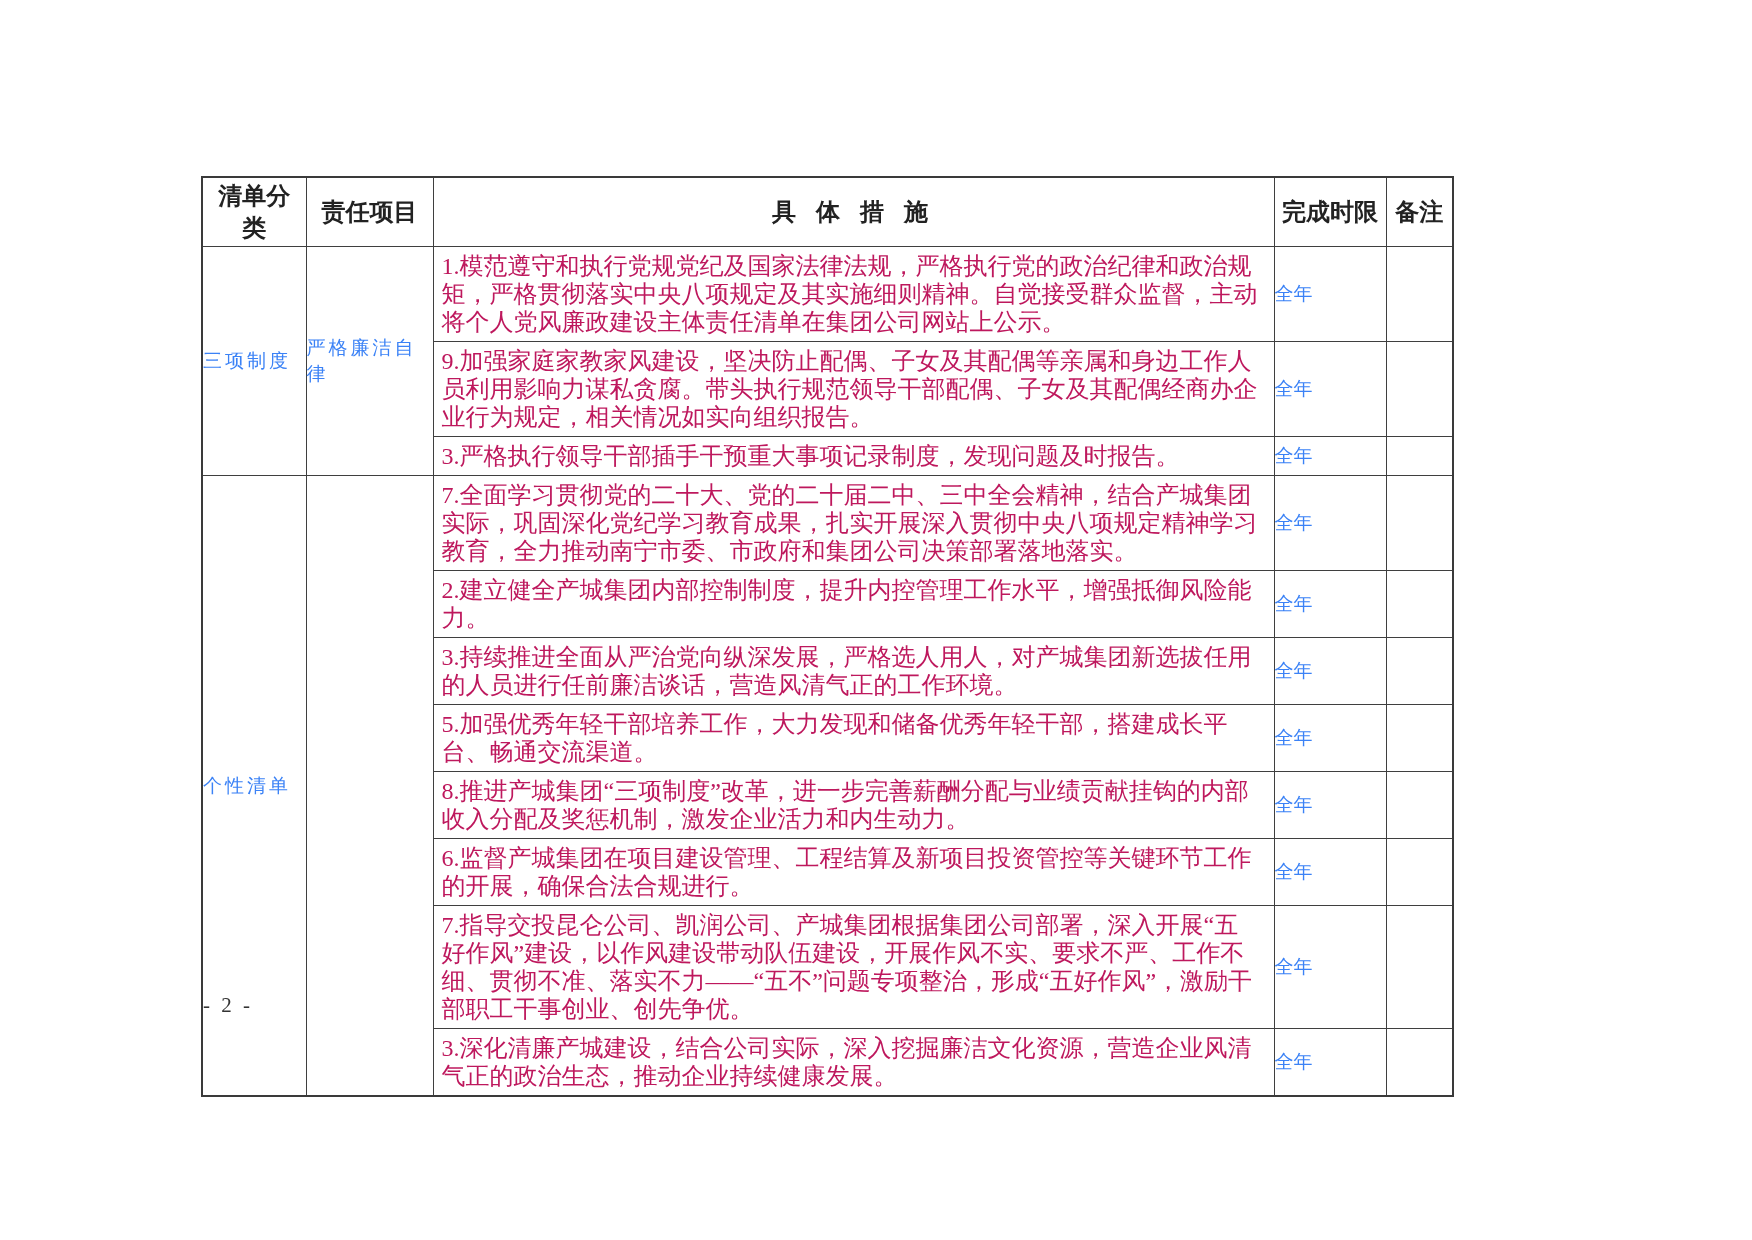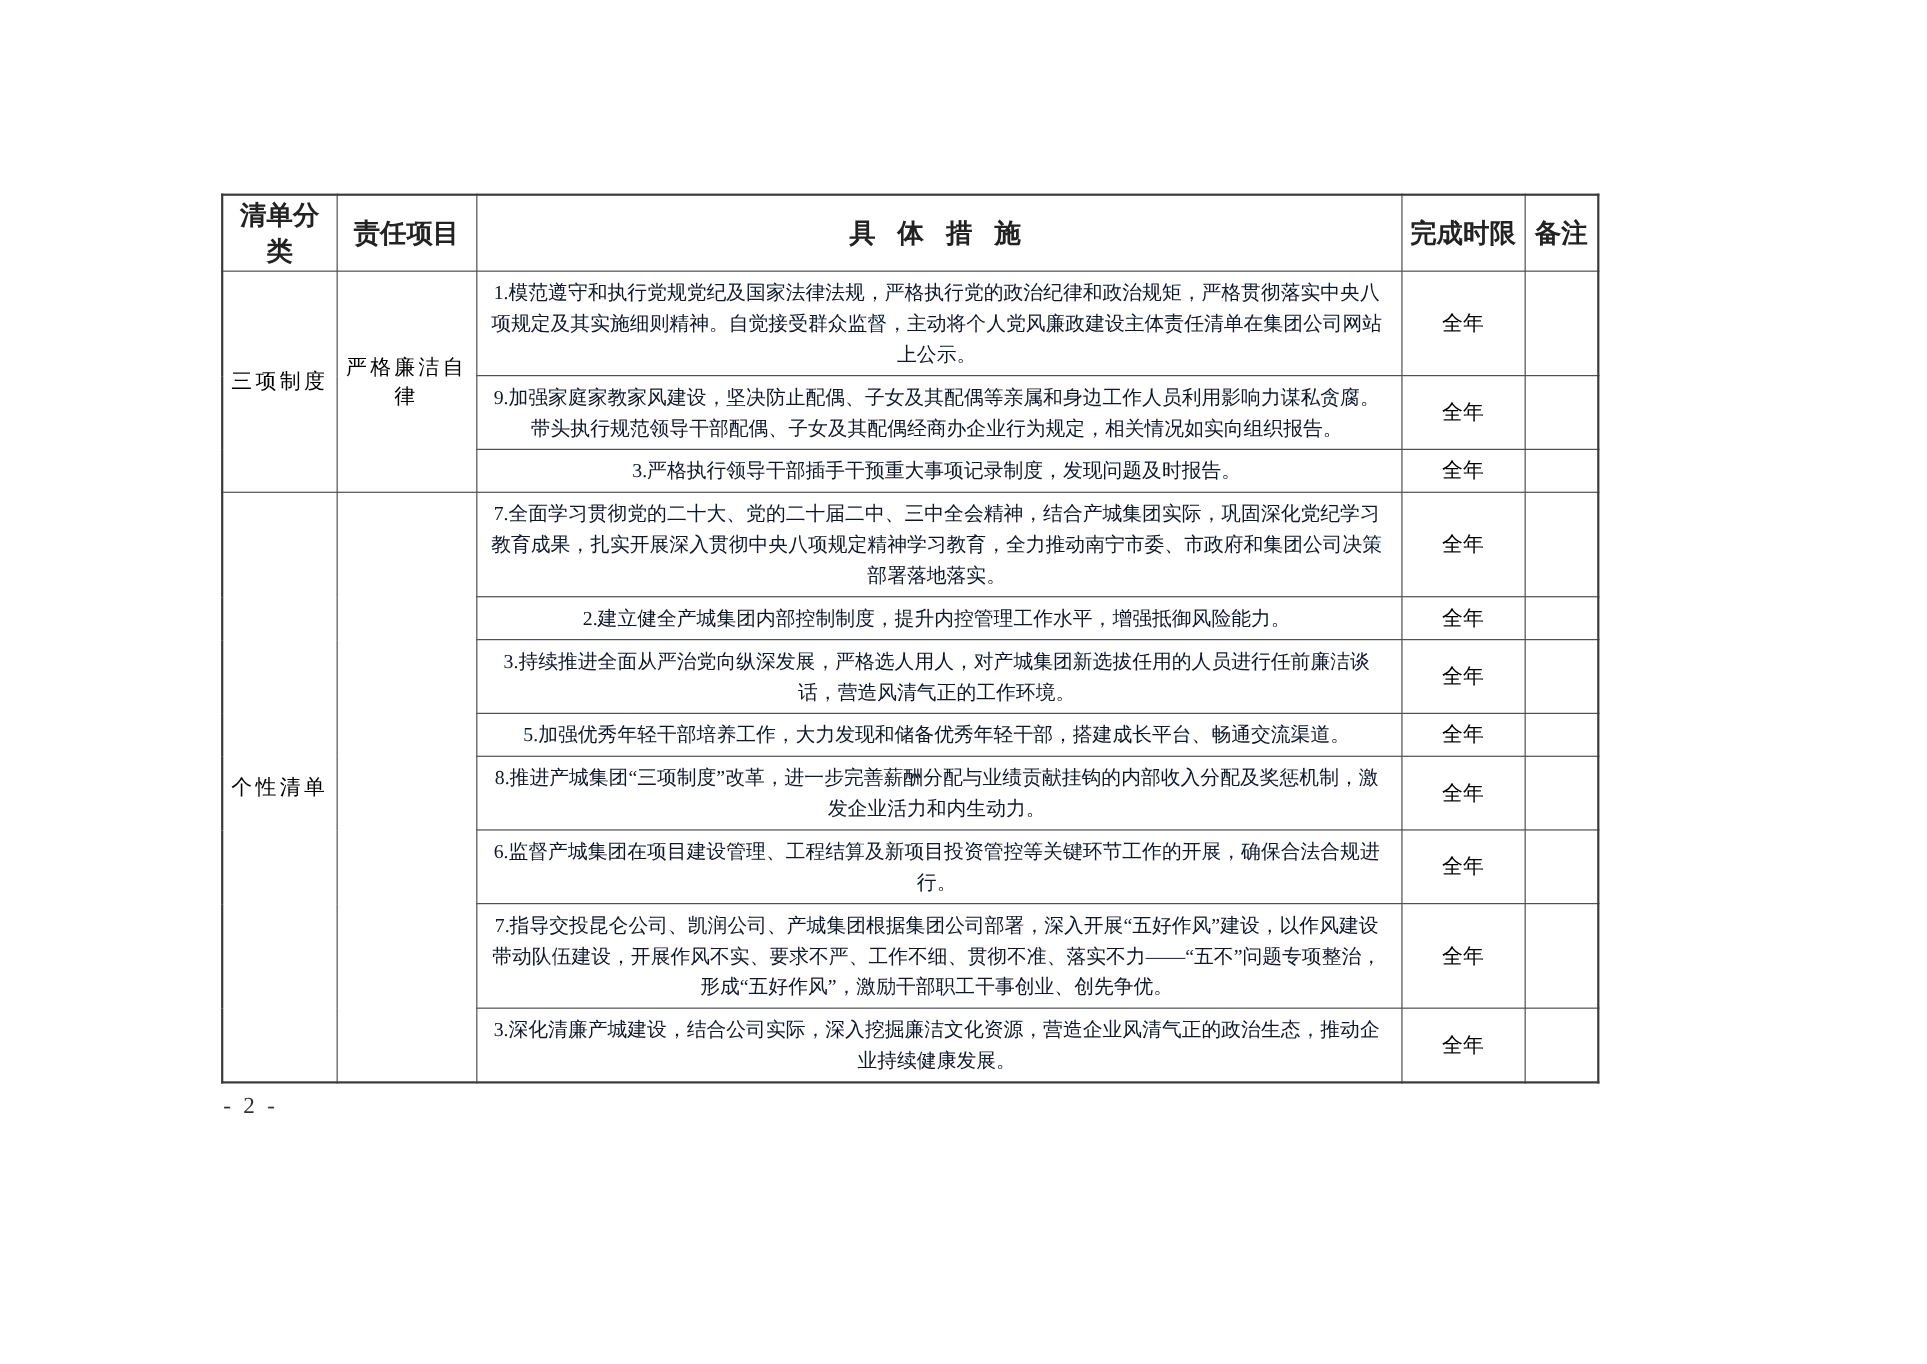--- a/index.html
+++ b/index.html
@@ -36,31 +36,30 @@
     font-size: 24px;
     font-weight: bold;
     text-align: center;
     color: #222;
     padding: 2px 4px;
   }
 
   th.measures-h { letter-spacing: 7px; margin-top: 34px; }
 
   td.measure {
-    font-size: 18px;
+    font-size: 24px;
     line-height: 28px;
-    text-align: center;
+    text-align: left;
     padding: 5px 12px 5px 8px;
-    color: #0f172a;
+    color: #be185d;
   }
 
   td.center {
-    text-align: center;
     font-size: 19px;
-    color: #000000;
+    color: #3b82f6;
   }
 
   td.category, td.project { letter-spacing: 3px; }
 
   td.deadline { font-size: 19px; }
 
   .page-number {
     position: absolute;
     left: 203px;
     top: 993px;

